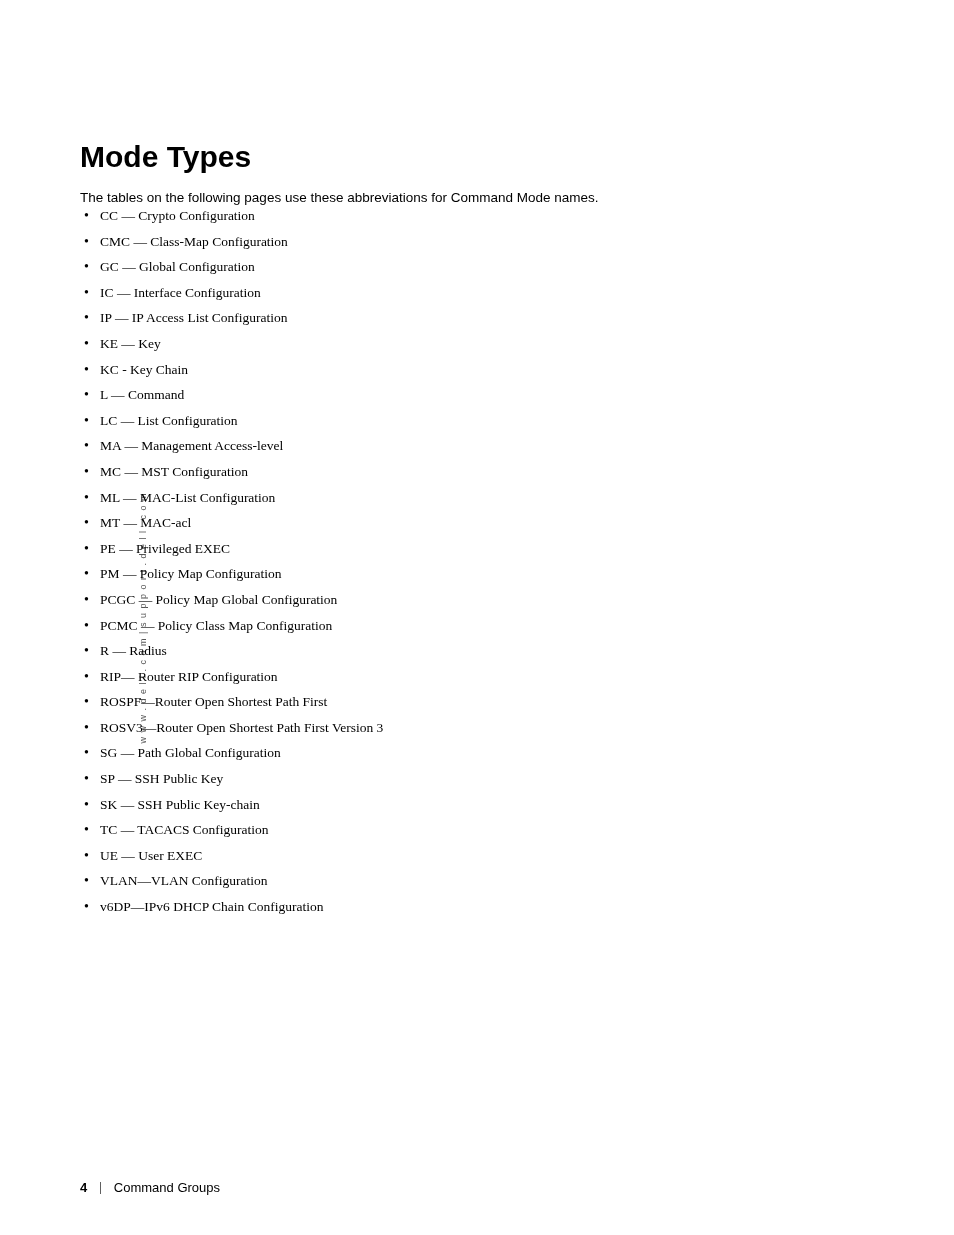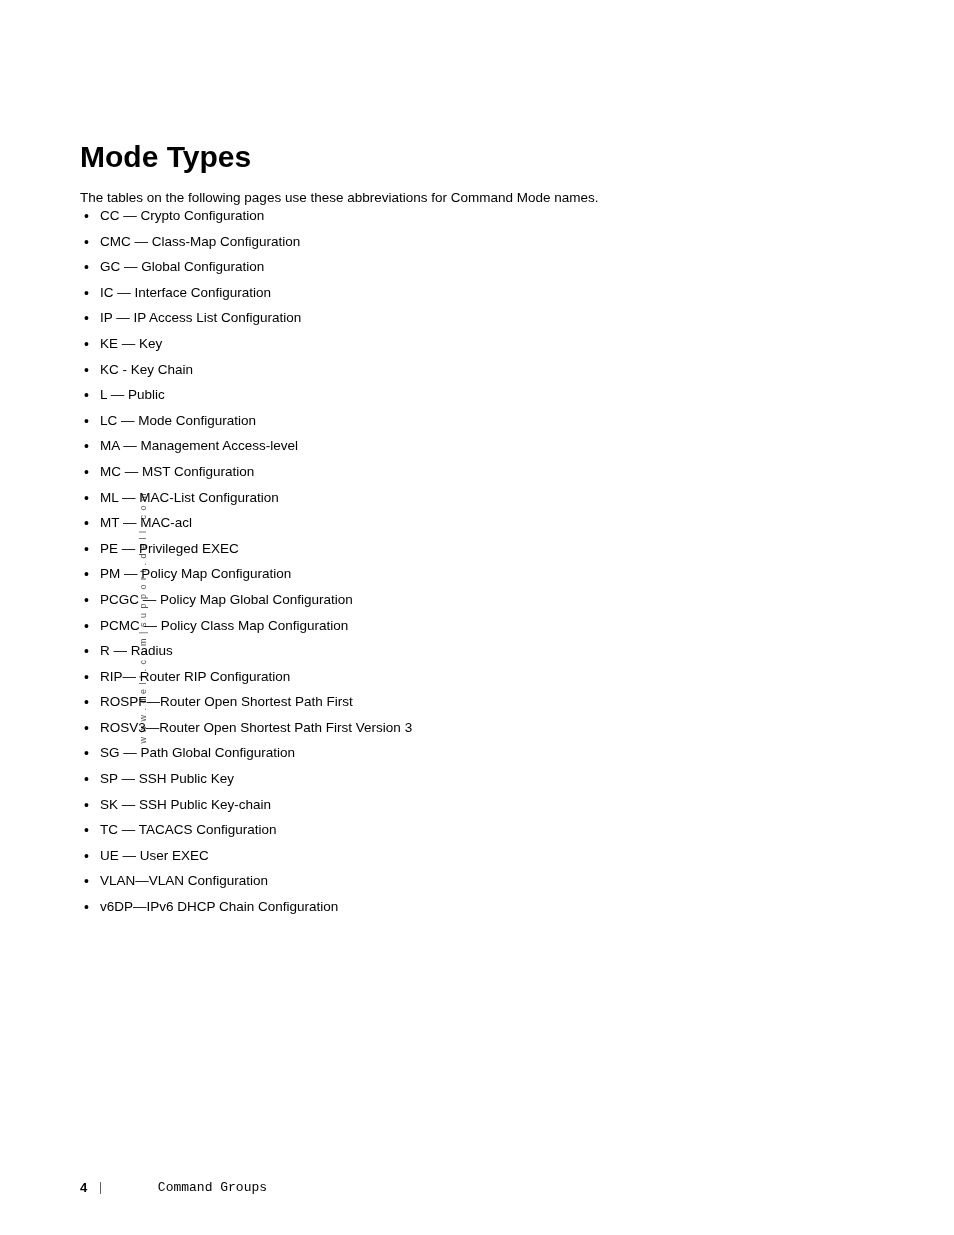--- a/index.html
+++ b/index.html
@@ -63,21 +63,21 @@
       list-style: none;
       padding: 0;
       margin: 0;
     }
 
     .bullet-list li {
       position: relative;
       padding-left: 20px;
       margin-bottom: 4px;
       font-size: 13.5px;
-      font-family: Liberation Sans, sans-serif;
+      font-family: Liberation Serif, serif;
       color: #000000;
       line-height: 1.6;
     }
 
     .bullet-list li::before {
       content: '•';
       position: absolute;
       left: 4px;
       top: 0;
       font-size: 14px;
@@ -101,23 +101,22 @@
       color: #000000;
     }
 
     .footer-separator {
       font-size: 13px;
       color: #000000;
     }
 
     .footer-section-name {
       font-size: 13px;
-      font-family: Liberation Mono, monospace;
+      font-family: Liberation Sans, sans-serif;
       color: #000000;
-      margin-left: 44px;
     }
   </style>
 </head>
 <body>
 
 <div class="page-container">
 
   <div class="side-text">w w w . d e l l . c o m   |   s u p p o r t . d e l l . c o m</div>
 
   <div class="main-content">
@@ -127,22 +126,22 @@
     <p class="intro-text">The tables on the following pages use these abbreviations for Command Mode names.</p>
 
     <ul class="bullet-list">
     <li>CC — Crypto Configuration</li>
         <li>CMC — Class-Map Configuration</li>
         <li>GC — Global Configuration</li>
         <li>IC — Interface Configuration</li>
         <li>IP — IP Access List Configuration</li>
         <li>KE — Key</li>
         <li>KC - Key Chain</li>
-        <li>L — Public</li>
-        <li>LC — Mode Configuration</li>
+        <li>L — Command</li>
+        <li>LC — List Configuration</li>
         <li>MA — Management Access-level</li>
         <li>MC — MST Configuration</li>
         <li>ML — MAC-List Configuration</li>
         <li>MT — MAC-acl</li>
         <li>PE — Privileged EXEC</li>
         <li>PM — Policy Map Configuration</li>
         <li>PCGC — Policy Map Global Configuration</li>
         <li>PCMC — Policy Class Map Configuration</li>
         <li>R — Radius</li>
         <li>RIP— Router RIP Configuration</li>

